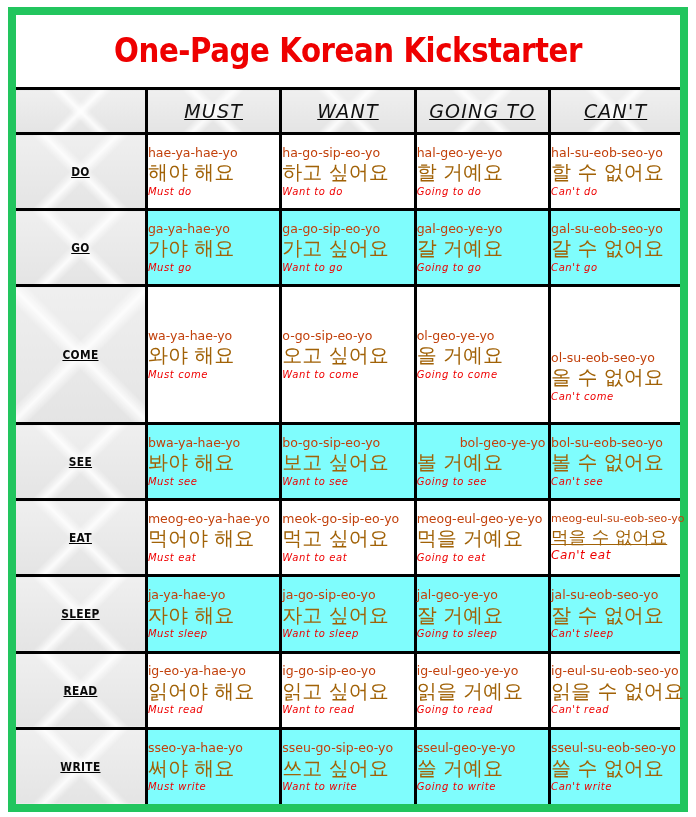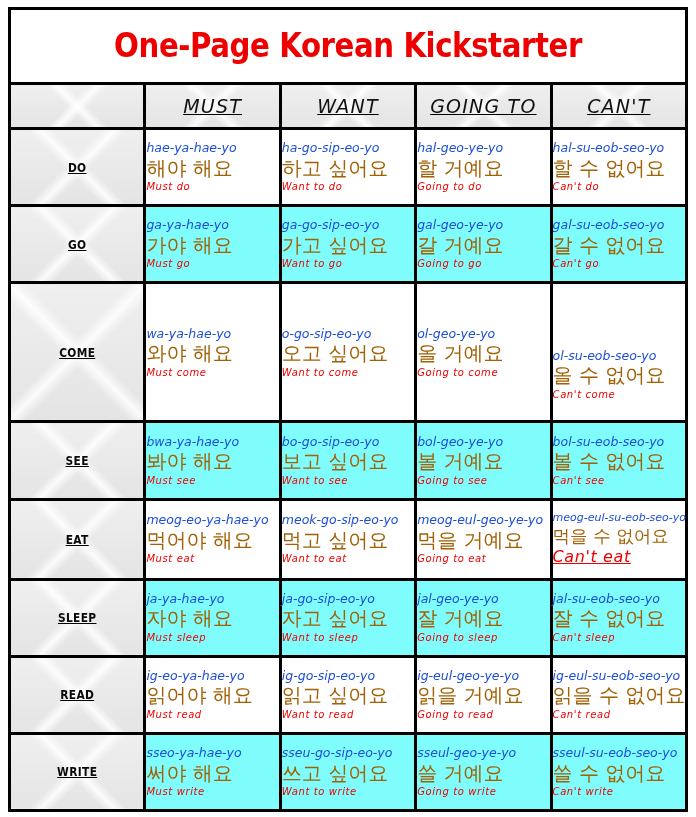--- a/index.html
+++ b/index.html
@@ -20,21 +20,21 @@
     box-sizing: border-box;
     padding: 7px 8px 5px 8px;
     background: #ffffff;
   }
 
   table.grid {
     width: 100%;
     height: 100%;
     border-collapse: collapse;
     table-layout: fixed;
-    border: 2px solid #22c55e;
+    border: 8px solid #22c55e;
   }
   table.grid td, table.grid th {
     border: 3px solid #000000;
     padding: 0;
     vertical-align: middle;
   }
 
   
   .title-cell {
     background: #ffffff;
@@ -95,51 +95,50 @@
     white-space: nowrap;
   }
 
   
   .cell { padding: 5px 7px 6px 8px; vertical-align: top; }
   .cell.white { background: #ffffff; }
   .cell.cyan  { background: #7ffdfd; }
 
   .rom {
     font-family: "DejaVu Sans", sans-serif;
-    font-style: italic;
     font-size: 12.5px;
-    color: #1d4ed8;
+    color: #c2410c;
     line-height: 1.15;
     margin: 0 0 1px 0;
     white-space: normal;
   }
   .rom.small { font-size: 11px; }
 
   .kor {
     font-family: "DejaVu Sans", sans-serif;
     font-size: 20px;
     font-weight: 500;
     color: #a16207;
     line-height: 1.18;
     margin: 0 0 1px 0;
     white-space: nowrap;
   }
-  .kor.small { font-size: 17.5px; }
+  .kor.small { font-size: 17.5px; text-decoration: underline; }
 
   .eng {
     font-family: "DejaVu Sans", sans-serif;
     font-style: italic;
     font-size: 10px;
     color: #ee0000;
     line-height: 1.15;
     letter-spacing: 0.6px;
     margin: 0;
     white-space: nowrap;
   }
-  .eng.small { font-size: 16px; text-decoration: underline; }
+  .eng.small { font-size: 12px; }
 </style>
 </head>
 <body>
 
 <div id="sheet">
   <table class="grid">
     <tbody>
       <tr>
         <td class="title-cell" colspan="5">
           <span class="title-text">One-Page Korean Kickstarter</span>
@@ -246,21 +245,21 @@
             <div class="rom" style="white-space: nowrap;">bwa-ya-hae-yo</div>
             <div class="kor">봐야 해요</div>
             <div class="eng">Must see</div>
           </td>
           <td class="cell cyan">
             <div class="rom" style="white-space: nowrap;">bo-go-sip-eo-yo</div>
             <div class="kor">보고 싶어요</div>
             <div class="eng">Want to see</div>
           </td>
           <td class="cell cyan">
-            <div class="rom" style="white-space: nowrap;">bol-geo-ye-yo</div>
+            <div class="rom" style="white-space: nowrap; margin-left: 43px;">bol-geo-ye-yo</div>
             <div class="kor">볼 거예요</div>
             <div class="eng">Going to see</div>
           </td>
           <td class="cell cyan">
             <div class="rom" style="white-space: nowrap;">bol-su-eob-seo-yo</div>
             <div class="kor">볼 수 없어요</div>
             <div class="eng">Can't see</div>
           </td>
         </tr>
         <tr>

